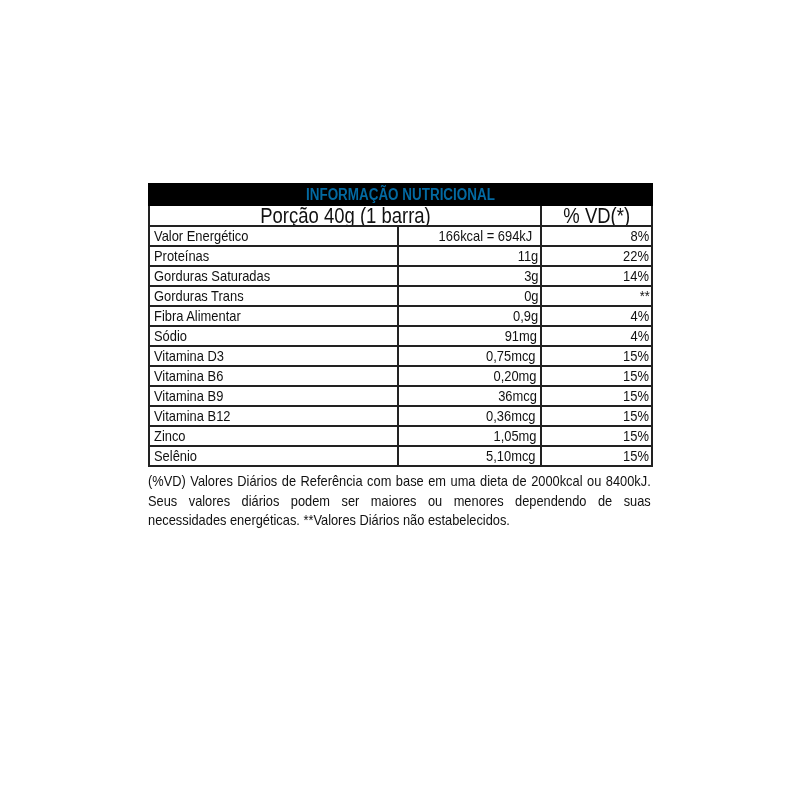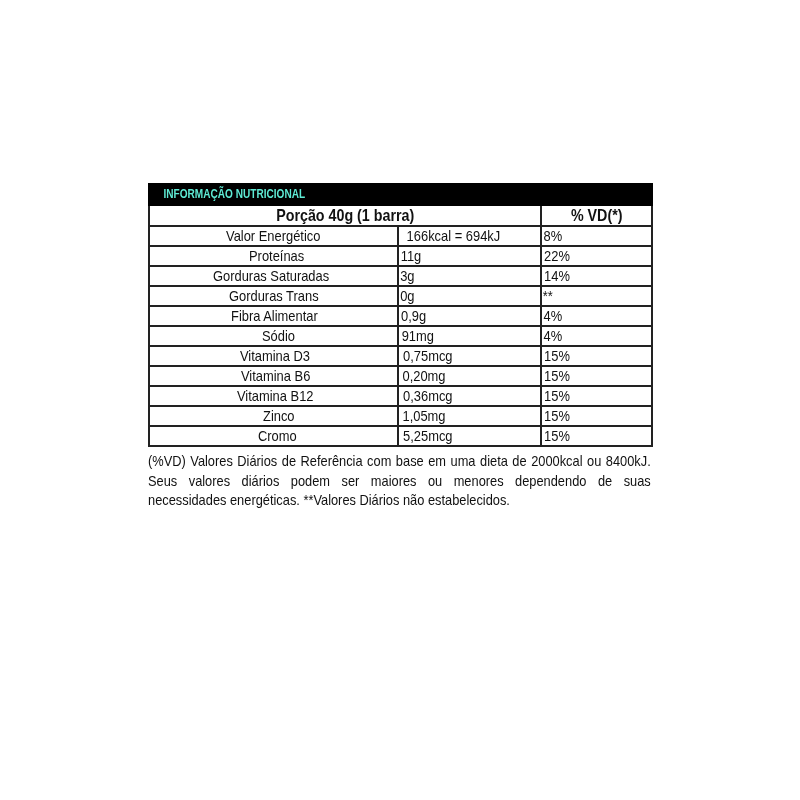--- a/index.html
+++ b/index.html
@@ -3,28 +3,28 @@
 <meta charset="utf-8">
 <style>
   html, body { margin: 0; padding: 0; background: #ffffff; }
   body { width: 800px; height: 800px; position: relative; overflow: hidden;
          font-family: "Liberation Sans", sans-serif; color: #111; }
   .panel { position: absolute; left: 148px; top: 183px; width: 503px; }
   table { border-collapse: collapse; width: 503px; table-layout: fixed; }
   td { border: 2px solid #222; padding: 0; height: 18px; line-height: 18px;
        font-size: 15px; white-space: nowrap; overflow: hidden; }
   .cond { display: inline-block; transform: scaleX(0.86); transform-origin: left center; }
-  .c { text-align: left; }
+  .c { text-align: right; }
   .c .cond { transform-origin: center center; }
-  .title td { background: #000; color: #5eead4; font-weight: bold; text-align: left;
-              height: 19px; line-height: 19px; font-size: 12px; border-color: #000; }
+  .title td { background: #000; color: #0369a1; font-weight: bold; text-align: center;
+              height: 19px; line-height: 19px; font-size: 16px; border-color: #000; }
   .title .cond { transform-origin: center center; transform: scaleX(0.84); }
-  .head td { font-weight: bold; font-size: 17px; height: 19px; line-height: 19px; text-align: center; }
+  .head td { font-weight: normal; font-size: 22px; height: 19px; line-height: 19px; text-align: center; }
   .head .cond { transform-origin: center center; transform: scaleX(0.84); }
-  td.name { padding-left: 15px; text-align: center; }
+  td.name { padding-left: 4px; }
   .foot { margin-top: 4px; font-size: 15px; line-height: 19.5px; text-align: justify;
           width: 588px; transform: scaleX(0.855); transform-origin: left top; }
 </style>
 </head>
 <body>
 
 <div class="panel">
   <table>
     <colgroup>
       <col style="width:249px">
@@ -85,35 +85,40 @@
     <td class="c"><span class="cond">0,75mcg</span></td>
     <td class="c"><span class="cond">15%</span></td>
   </tr>
 
   <tr>
     <td class="name"><span class="cond">Vitamina B6</span></td>
     <td class="c"><span class="cond">0,20mg</span></td>
     <td class="c"><span class="cond">15%</span></td>
   </tr>
 
+  <tr>
+    <td class="name"><span class="cond">Vitamina B9</span></td>
+    <td class="c"><span class="cond">36mcg</span></td>
+    <td class="c"><span class="cond">15%</span></td>
+  </tr>
 
   <tr>
     <td class="name"><span class="cond">Vitamina B12</span></td>
     <td class="c"><span class="cond">0,36mcg</span></td>
     <td class="c"><span class="cond">15%</span></td>
   </tr>
 
   <tr>
     <td class="name"><span class="cond">Zinco</span></td>
     <td class="c"><span class="cond">1,05mg</span></td>
     <td class="c"><span class="cond">15%</span></td>
   </tr>
 
-
   <tr>
-    <td class="name"><span class="cond">Cromo</span></td>
-    <td class="c"><span class="cond">5,25mcg</span></td>
+    <td class="name"><span class="cond">Selênio</span></td>
+    <td class="c"><span class="cond">5,10mcg</span></td>
     <td class="c"><span class="cond">15%</span></td>
   </tr>
+
 </tbody>
   </table>
   <div class="foot">(%VD) Valores Diários de Referência com base em uma dieta de 2000kcal ou 8400kJ. Seus valores diários podem ser maiores ou menores dependendo de suas necessidades energéticas. **Valores Diários não estabelecidos.</div>
 </div>
 
 </body></html>

